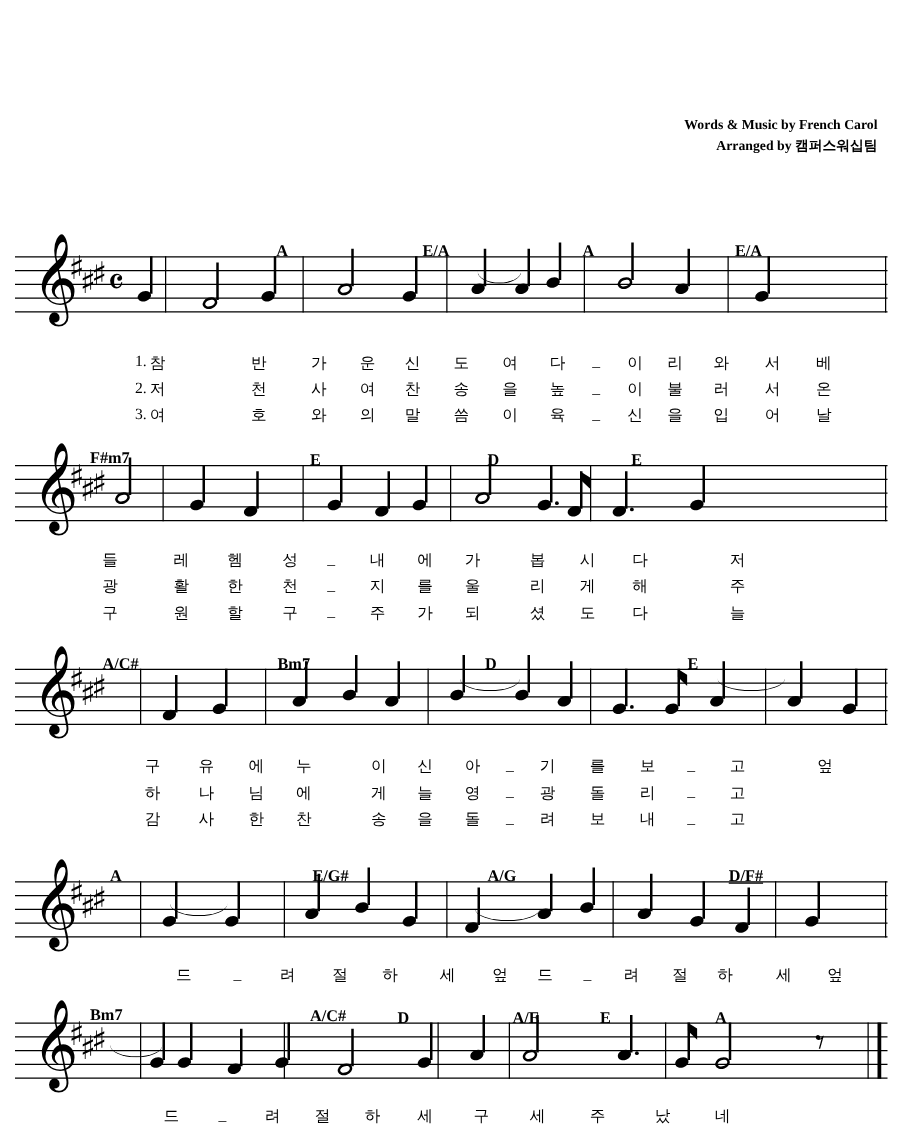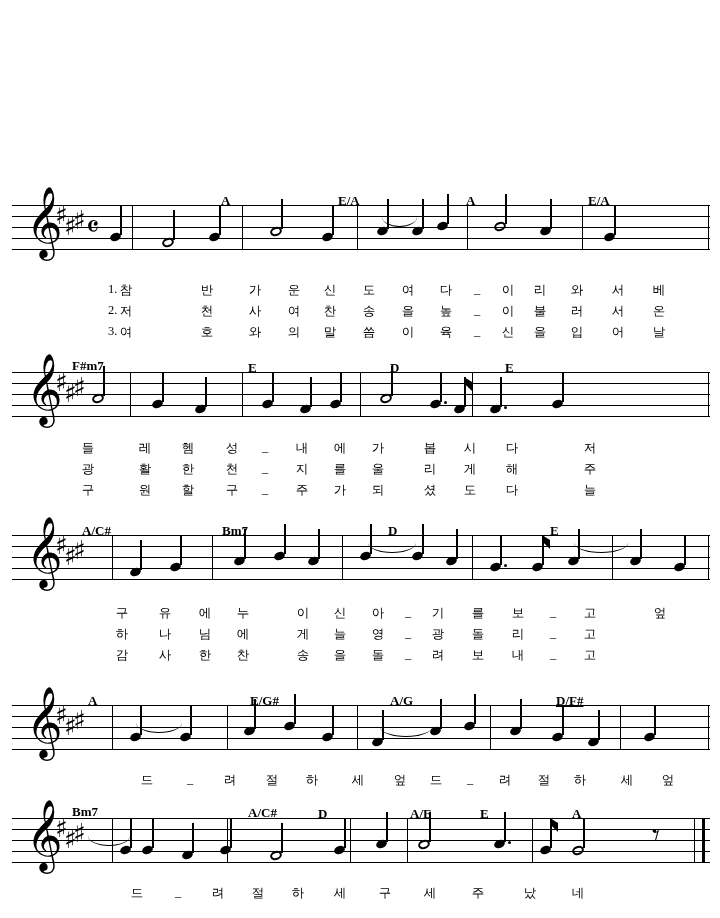--- a/index.html
+++ b/index.html
@@ -185,20 +185,24 @@
     transform: translateX(-50%);
     white-space: nowrap;
   }
 </style>
 </head>
 <body>
 
 <div class="page">
 
 
+  <div class="credits">
+    <div>Words &amp; Music by French Carol</div>
+    <div>Arranged by 캠퍼스워십팀</div>
+  </div>
 
   <div class="system" style="top:205px;">
     <div class="staff">
       <div class="line l0"></div>
       <div class="line l1"></div>
       <div class="line l2"></div>
       <div class="line l3"></div>
       <div class="line l4"></div>
 
       <div class="clef">𝄞</div>
@@ -565,21 +569,21 @@
       <div class="note" style="left:576px; top:33px;"></div>
       <div class="stem" style="left:586px; top:5px;"></div>
 
       <div class="note" style="left:632px; top:28px;"></div>
       <div class="stem" style="left:642px; top:0px;"></div>
     </div>
 
     <div class="chord" style="left:88px; top:-12px;">A</div>
     <div class="chord" style="left:250px; top:-12px;">E/G#</div>
     <div class="chord" style="left:390px; top:-12px;">A/G</div>
-    <div class="chord" style="left:556px; top:-12px;text-decoration:underline;">D/F#</div>
+    <div class="chord" style="left:583px; top:-12px;text-decoration:underline;">D/F#</div>
   </div>
 
   <div class="lyric-block" style="top:772px;">
     <div class="lyric-row">
       <span class="syl" style="left:147px;">드</span>
       <span class="syl" style="left:190px;">_</span>
       <span class="syl" style="left:230px;">려</span>
       <span class="syl" style="left:272px;">절</span>
       <span class="syl" style="left:312px;">하</span>
       <span class="syl" style="left:358px;">세</span>

